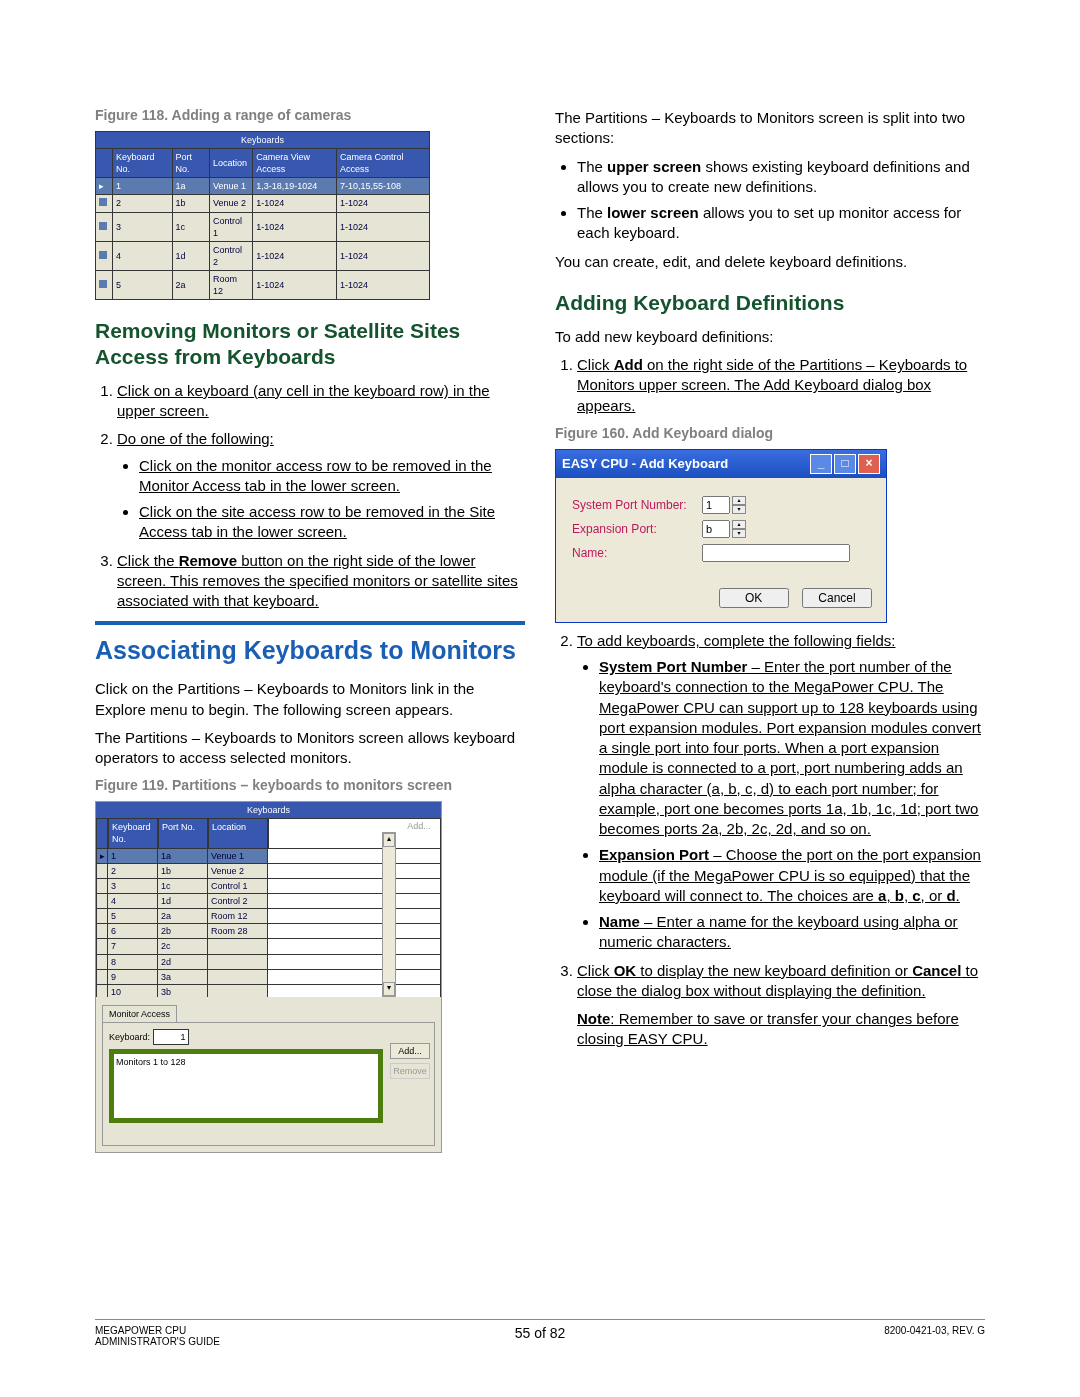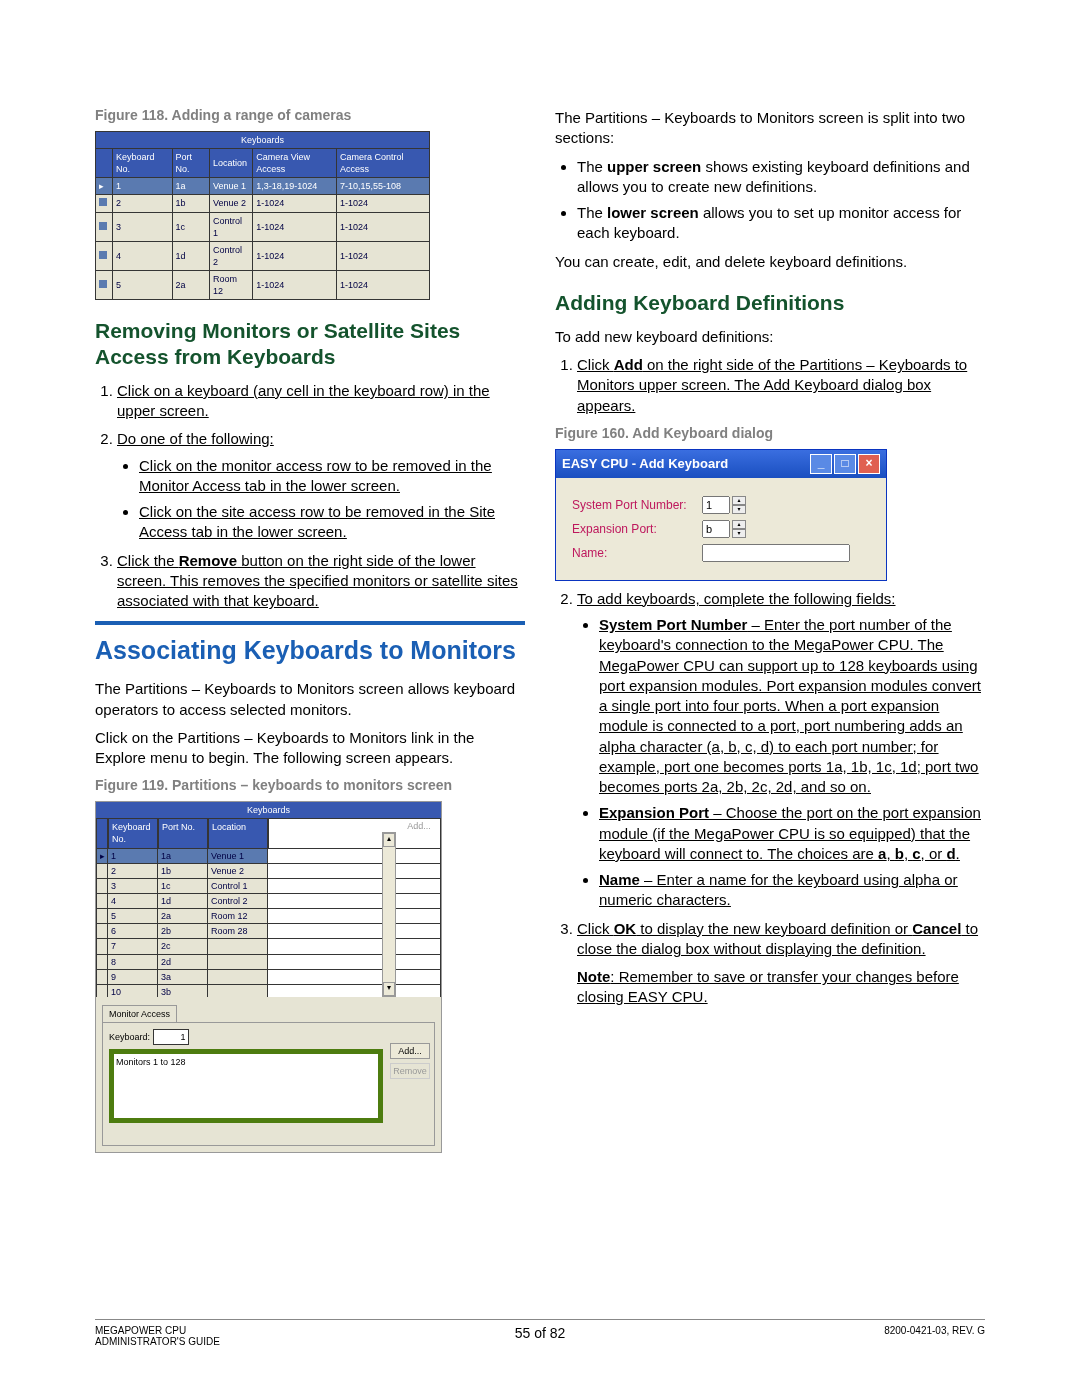--- a/index.html
+++ b/index.html
@@ -132,22 +132,22 @@
     <li><span>Do one of the following:</span>
       <ul class="bul">
         <li>Click on the monitor access row to be removed in the Monitor Access tab in the lower screen.</li>
         <li>Click on the site access row to be removed in the Site Access tab in the lower screen.</li>
       </ul>
     </li>
     <li><span>Click the </span><b>Remove</b><span> button on the right side of the lower screen. This removes the specified monitors or satellite sites associated with that keyboard.</span></li>
   </ol>
 
   <div class="h1">Associating Keyboards to Monitors</div>
+  <p>Click on the Partitions – Keyboards to Monitors link in the Explore menu to begin. The following screen appears.</p>
   <p>The Partitions – Keyboards to Monitors screen allows keyboard operators to access selected monitors.</p>
-  <p>Click on the Partitions – Keyboards to Monitors link in the Explore menu to begin. The following screen appears.</p>
 
   <div class="fig-cap">Figure 119. Partitions – keyboards to monitors screen</div>
   <div class="fig119">
     <div class="top">
       <div class="tabtitle">Keyboards</div>
       <div class="gridhdr">
         <div class="c1"></div>
         <div class="c2">Keyboard No.</div>
         <div class="c3">Port No.</div>
         <div class="c4">Location</div>
@@ -280,20 +280,24 @@
               <span class="spin">
                 <span>▴</span>
                 <span>▾</span>
               </span>
             </div>
       <div class="row">
               <span class="lbl">Name:</span>
               <input class="long" style="">
             </div>
     </div>
+    <div class="btns">
+      <button>OK</button>
+      <button>Cancel</button>
+    </div>
   </div>
 
   <ol start="2">
     <li><span>To add keyboards, complete the following fields:</span>
       <ul class="bul">
         <li><b>System Port Number</b><span> – Enter the port number of the keyboard's connection to the MegaPower CPU. The MegaPower CPU can support up to 128 keyboards using port expansion modules. Port expansion modules convert a single port into four ports. When a port expansion module is connected to a port, port numbering adds an alpha character (a, b, c, d) to each port number; for example, port one becomes ports 1a, 1b, 1c, 1d; port two becomes ports 2a, 2b, 2c, 2d, and so on.</span></li>
         <li><b>Expansion Port</b><span> – Choose the port on the port expansion module (if the MegaPower CPU is so equipped) that the keyboard will connect to. The choices are </span><b>a</b><span>, </span><b>b</b><span>, </span><b>c</b><span>, or </span><b>d</b><span>.</span></li>
         <li><b>Name</b><span> – Enter a name for the keyboard using alpha or numeric characters.</span></li>
       </ul>
     </li>

